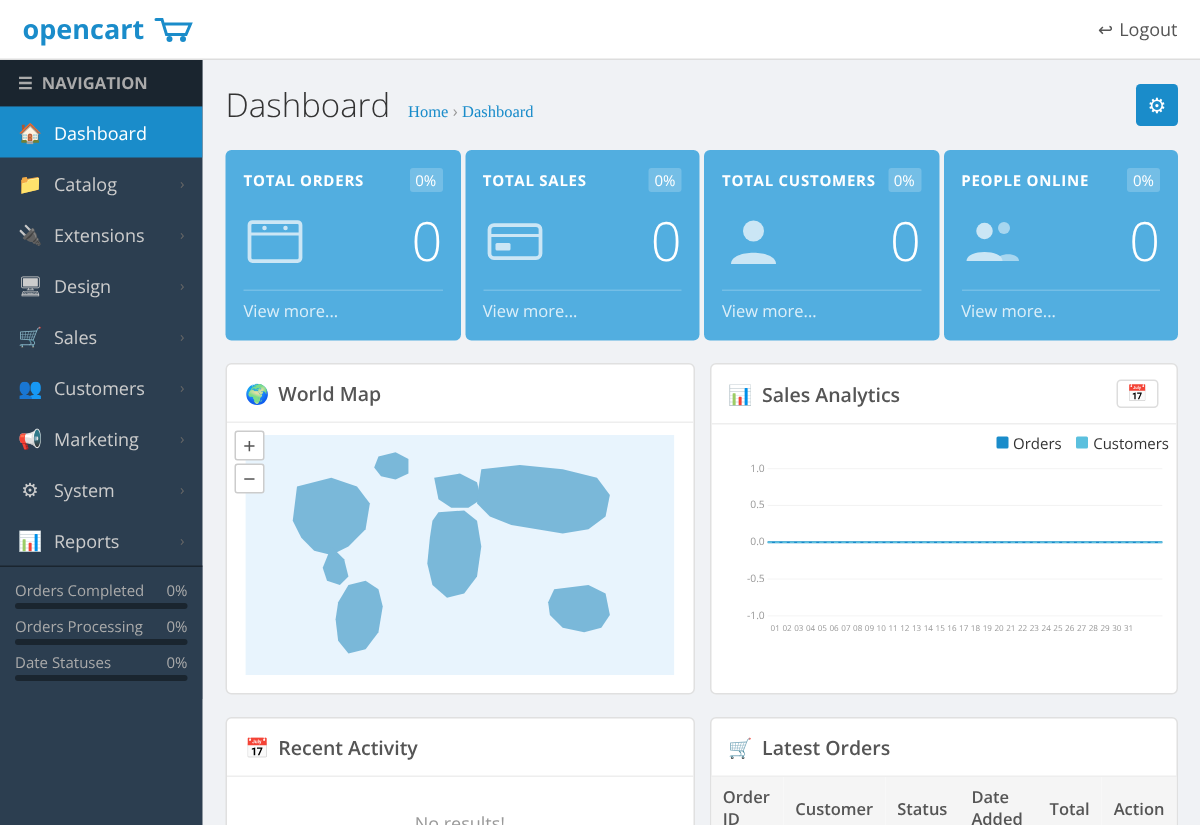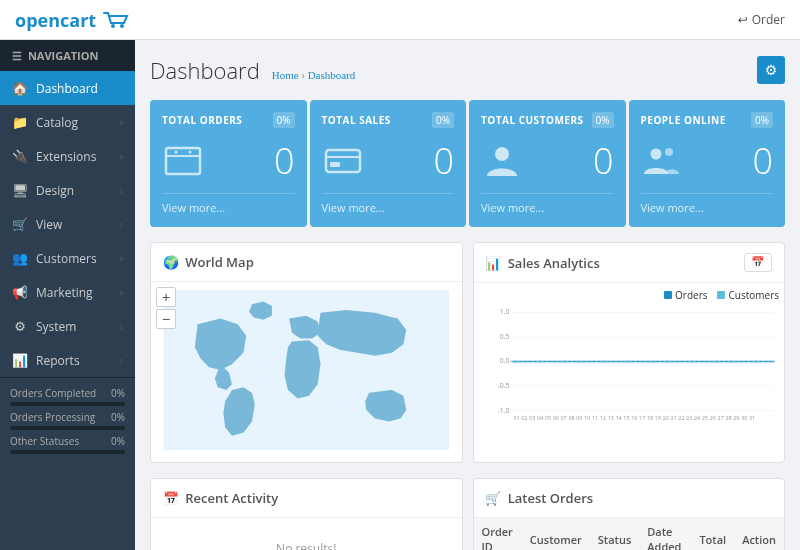--- a/index.html
+++ b/index.html
@@ -86,21 +86,21 @@
     <span class="logo-text">opencart</span>
     <svg width="30" height="18" viewBox="0 0 30 18">
       <path d="M2 2 L6 2 L9 12 L22 12 L25 5 L8 5" stroke="#1a8cca" stroke-width="2" fill="none" stroke-linecap="round"></path>
       <circle cx="11" cy="15" r="2" fill="#1a8cca"></circle>
       <circle cx="20" cy="15" r="2" fill="#1a8cca"></circle>
     </svg>
   </div>
   <div class="topbar-right">
     <div class="logout-btn">
       <span>↩</span>
-      <span>Order</span>
+      <span>Logout</span>
     </div>
   </div>
 </div>
 
 <div class="layout">
 
   <div class="sidebar">
     <div class="sidebar-header">
       <span>☰</span>
       <span>NAVIGATION</span>
@@ -129,21 +129,21 @@
     <div class="nav-item">
       <div class="nav-item-left">
         <span class="nav-icon">🖥</span>
         <span>Design</span>
       </div>
       <span class="nav-arrow">›</span>
     </div>
     <div class="nav-item">
       <div class="nav-item-left">
         <span class="nav-icon">🛒</span>
-        <span>View</span>
+        <span>Sales</span>
       </div>
       <span class="nav-arrow">›</span>
     </div>
     <div class="nav-item">
       <div class="nav-item-left">
         <span class="nav-icon">👥</span>
         <span>Customers</span>
       </div>
       <span class="nav-arrow">›</span>
     </div>
@@ -183,21 +183,21 @@
         <div class="status-bar-label">
           <span>Orders Processing</span>
           <span>0%</span>
         </div>
         <div class="status-bar-track">
           <div class="status-bar-fill" style="width:0%"></div>
         </div>
       </div>
       <div class="status-bar-item">
         <div class="status-bar-label">
-          <span>Other Statuses</span>
+          <span>Date Statuses</span>
           <span>0%</span>
         </div>
         <div class="status-bar-track">
           <div class="status-bar-fill" style="width:0%"></div>
         </div>
       </div>
     </div>
   </div>
 
   <div class="main">

